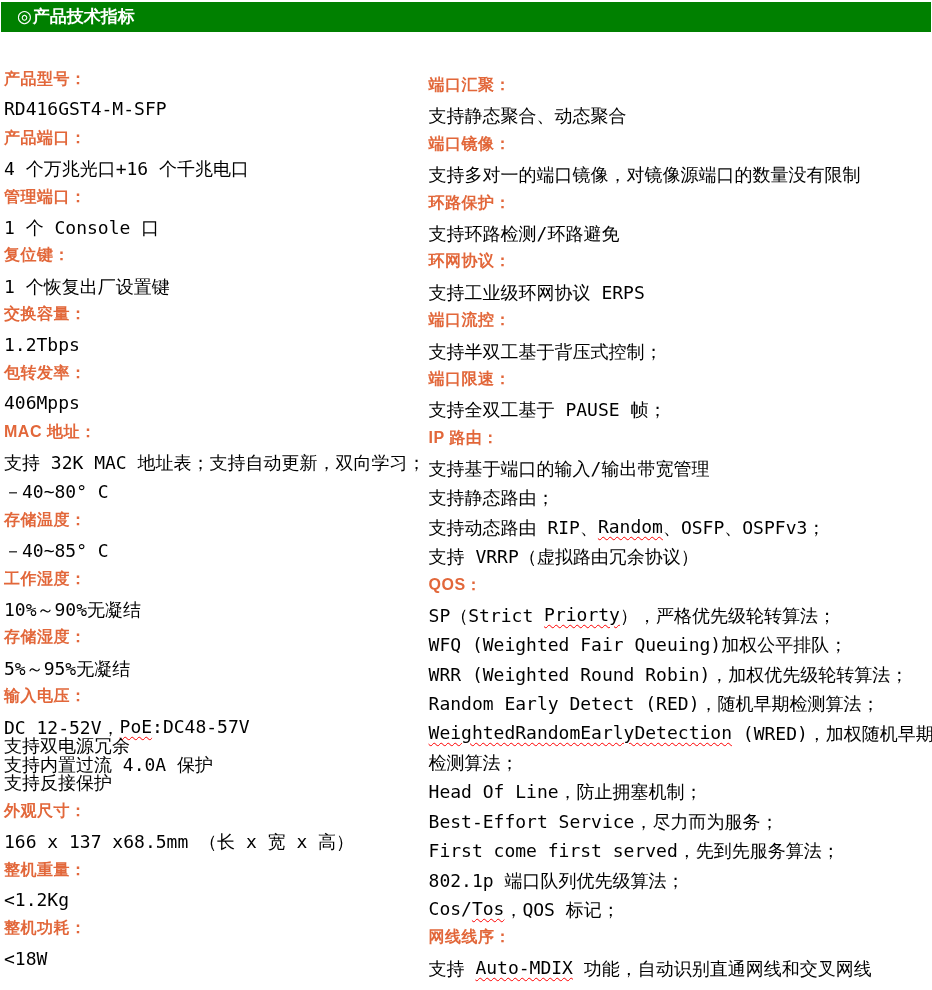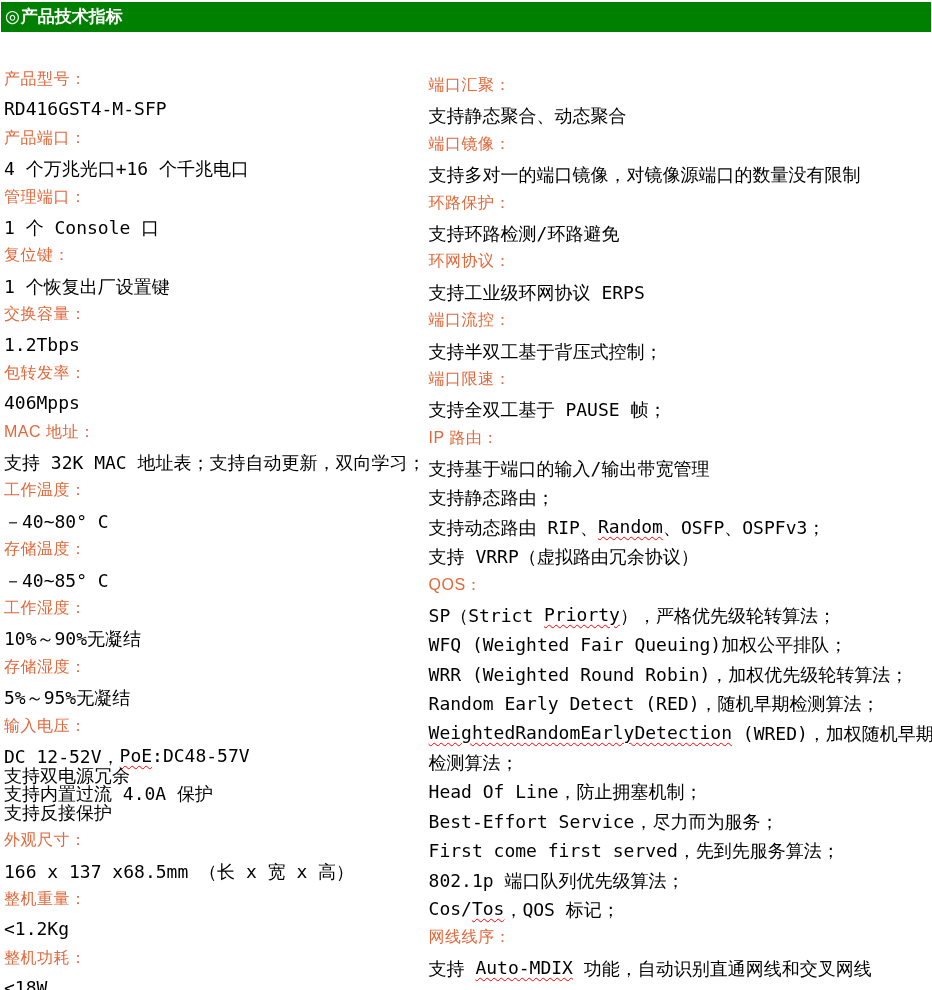--- a/index.html
+++ b/index.html
@@ -12,21 +12,21 @@
   }
   .header-bar{
     margin:2px 1px 0 1px;
     height:30px;
     background:#008000;
     color:#ffffff;
     font-family:"Liberation Sans","DejaVu Sans",sans-serif;
     font-weight:bold;
     font-size:17px;
     line-height:30px;
-    padding-left:4px;
+    padding-left:16px;
     box-sizing:border-box;
   }
   .header-bar .bullet{margin-right:1px;}
   .columns{
     display:flex;
     align-items:flex-start;
   }
   .col{box-sizing:border-box;}
   .col-left{
     width:517px;
@@ -40,21 +40,21 @@
     height:29.4px;
     display:flex;
     align-items:flex-start;
     white-space:pre;
     overflow:visible;
   }
   .line.tight{height:18.6px;text-align:right;}
   .line.heading{
     color:#e2673a;
     font-family:"Liberation Sans","DejaVu Sans",sans-serif;
-    font-weight:normal;
+    font-weight:bold;
     font-size:16px;
     letter-spacing:0.5px;
   }
   .line.body{
     font-size:18px;
   }
   .squiggle{
     text-decoration-line:underline;
     text-decoration-style:wavy;
     text-decoration-color:#ff0000;
@@ -78,21 +78,20 @@
       <div class="line heading"><span>管理端口：</span></div>
       <div class="line body"><span>1 个 Console 口</span></div>
       <div class="line heading"><span>复位键：</span></div>
       <div class="line body"><span>1 个恢复出厂设置键</span></div>
       <div class="line heading"><span>交换容量：</span></div>
       <div class="line body"><span>1.2Tbps</span></div>
       <div class="line heading"><span>包转发率：</span></div>
       <div class="line body"><span>406Mpps</span></div>
       <div class="line heading"><span>MAC 地址：</span></div>
       <div class="line body"><span>支持 32K MAC 地址表；支持自动更新，双向学习；</span></div>
-      <div class="line heading"><span>工作温度：</span></div>
       <div class="line body"><span>－40~80° C</span></div>
       <div class="line heading"><span>存储温度：</span></div>
       <div class="line body"><span>－40~85° C</span></div>
       <div class="line heading"><span>工作湿度：</span></div>
       <div class="line body"><span>10%～90%无凝结</span></div>
       <div class="line heading"><span>存储湿度：</span></div>
       <div class="line body"><span>5%～95%无凝结</span></div>
       <div class="line heading"><span>输入电压：</span></div>
       <div class="line body tight"><span>DC 12-52V，</span><span class="squiggle">PoE</span><span>:DC48-57V</span></div>
       <div class="line body tight"><span>支持双电源冗余</span></div>

